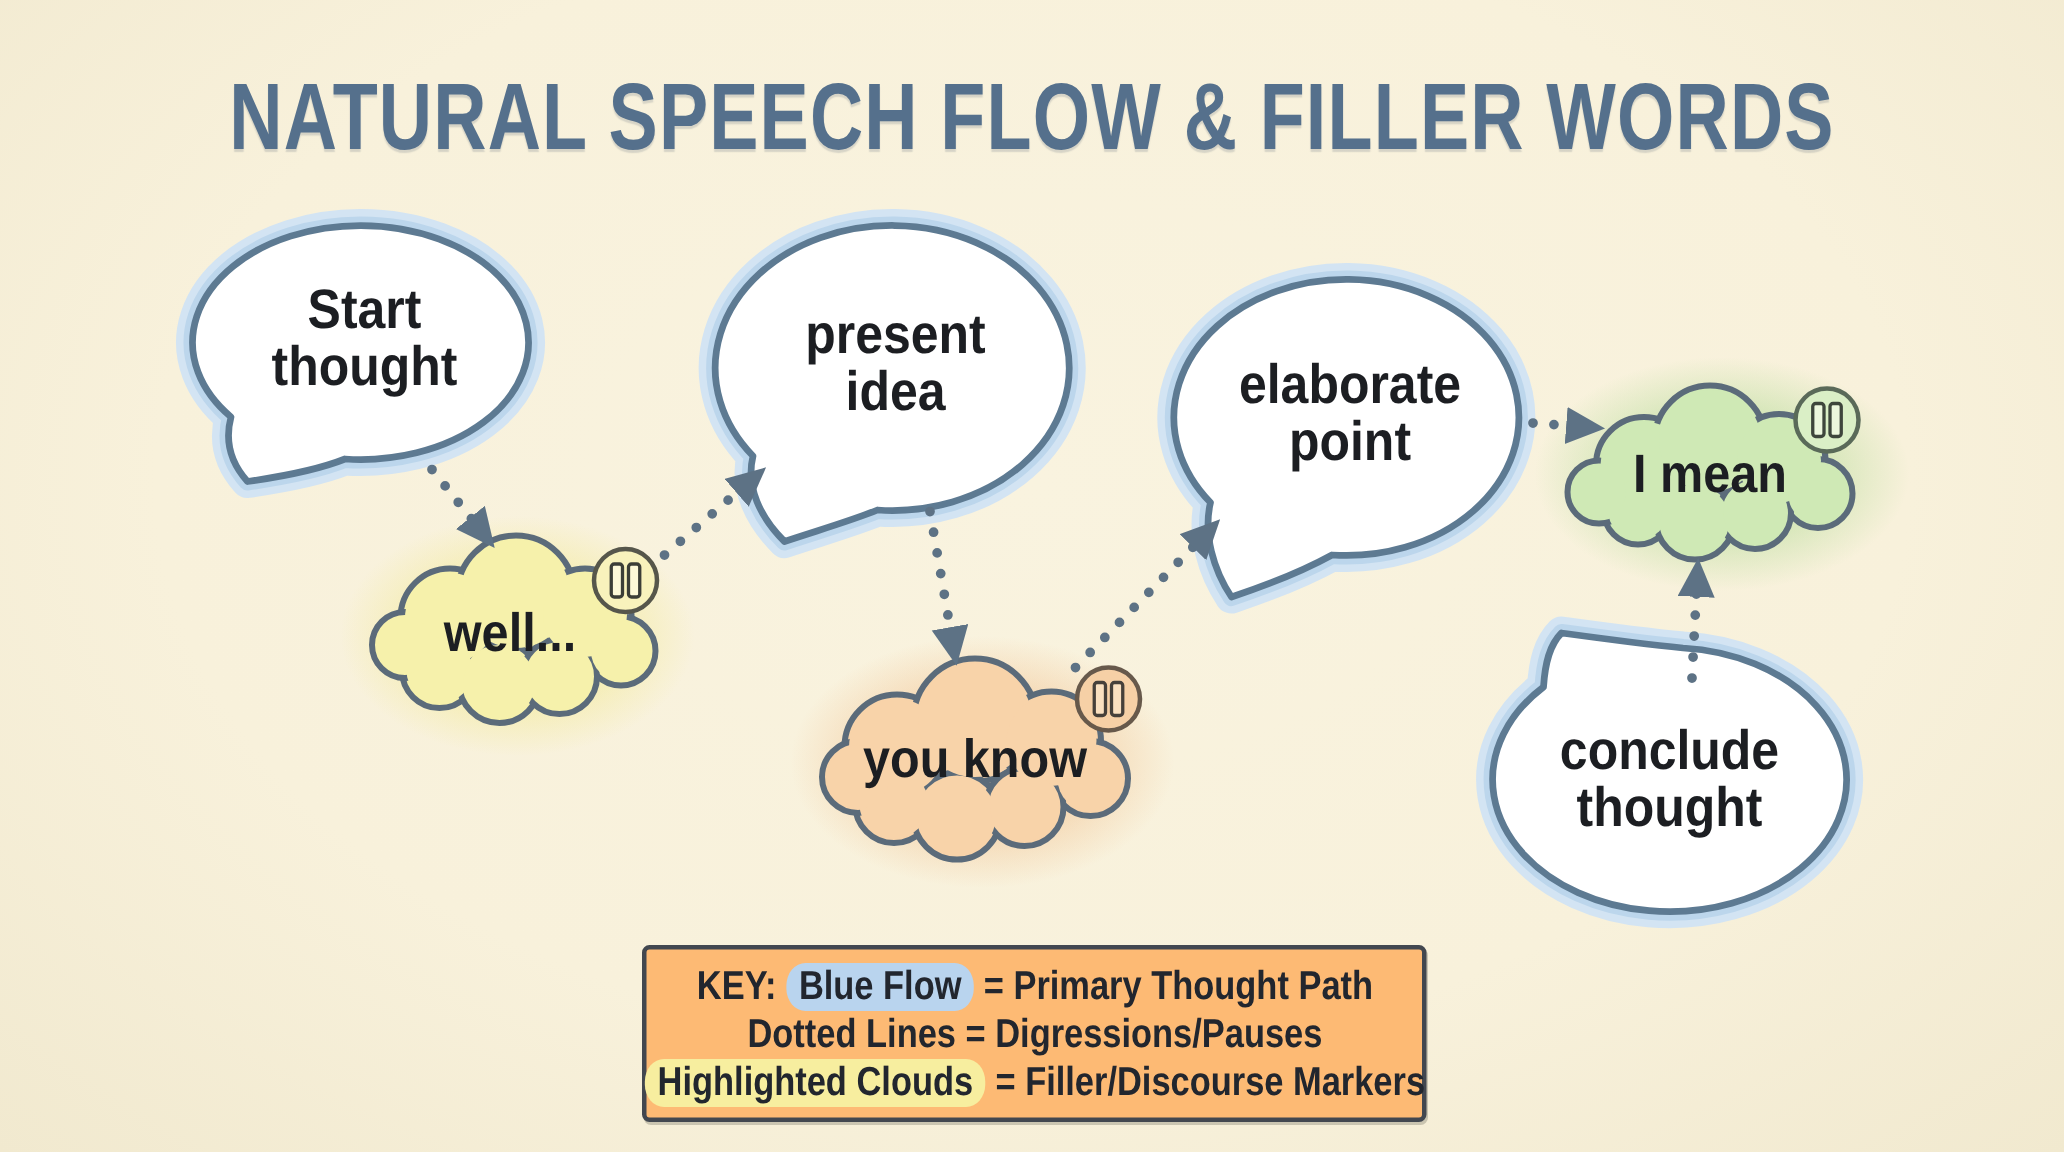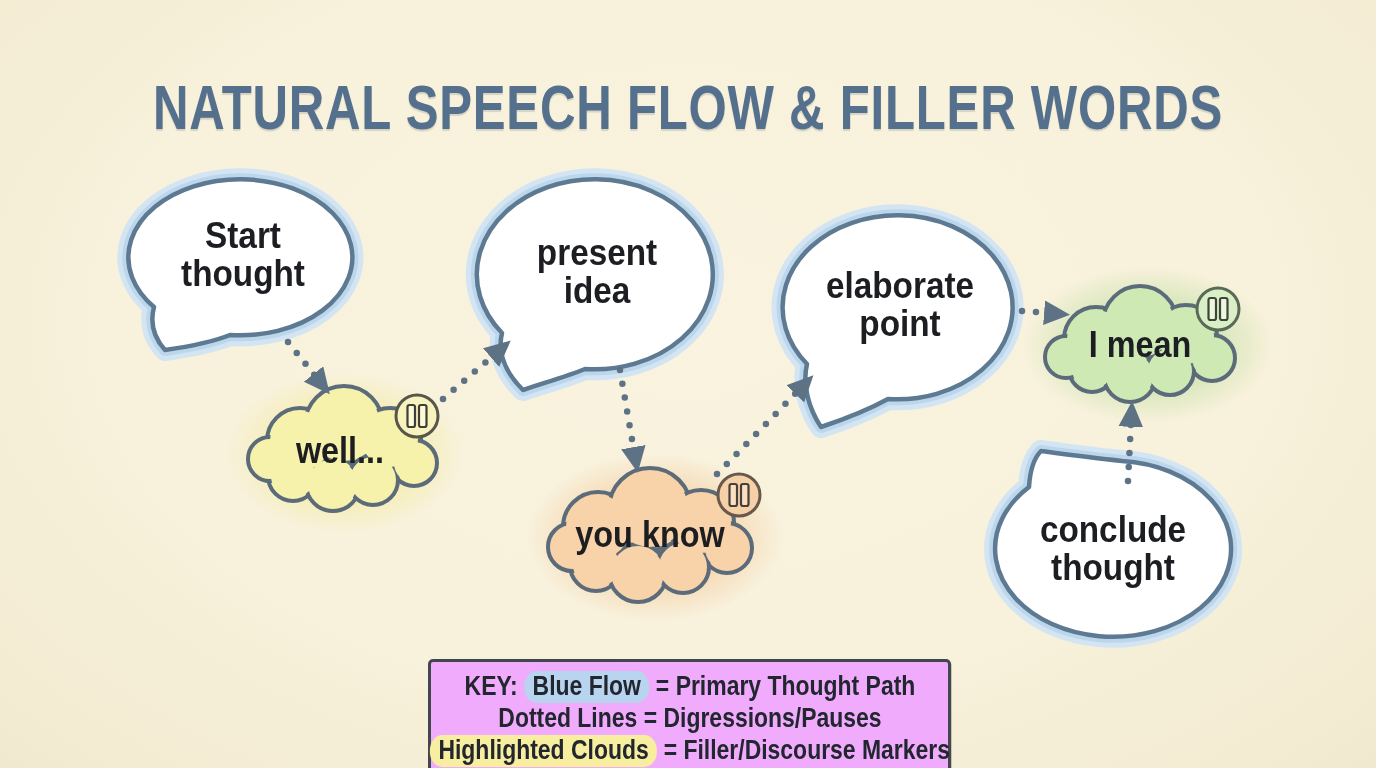--- a/index.html
+++ b/index.html
@@ -1,38 +1,38 @@
 <!DOCTYPE html>
 <html><head>
 <meta charset="utf-8">
 <style>
   html,body{margin:0;padding:0;}
   body{
     width:1376px;height:768px;overflow:hidden;position:relative;
     background:radial-gradient(ellipse at 50% 42%, #f9f3df 0%, #f8f1db 60%, #f1e9cf 100%);
     font-family:"Liberation Sans", sans-serif;
   }
-  .stage{position:absolute;inset:0;margin-top:29px;}
+  .stage{position:absolute;inset:0;}
   svg.diagram{position:absolute;left:0;top:0;}
   .label{
     position:absolute;color:#1c1e22;font-weight:700;text-align:center;
     line-height:1.04;white-space:nowrap;
     transform:translate(-50%,-50%) scaleX(0.9);
   }
   .bubble-label{font-size:37px;}
   .cloud-label{font-size:36px;}
   .title{
     position:absolute;left:50%;top:42px;transform:translateX(-50%) scaleX(0.78);
     transform-origin:center;font-size:63px;font-weight:700;color:#55708c;
     letter-spacing:1px;white-space:nowrap;
     text-shadow:0 2px 1px rgba(60,80,100,0.18);
   }
   .key-box{
     position:absolute;left:428px;top:630px;width:517px;height:112px;
-    background:#f0abfc;border:3px solid #42474f;border-radius:5px;
+    background:#fdba74;border:3px solid #42474f;border-radius:5px;
     box-shadow:1px 2px 0 rgba(70,70,60,0.25);
     display:flex;flex-direction:column;justify-content:center;align-items:center;
   }
   .key-inner{transform:scaleX(0.85);transform-origin:center;}
   .key-line{
     font-size:27px;font-weight:700;color:#22262e;text-align:center;
     line-height:32px;white-space:nowrap;
   }
   .pill{border-radius:15px;padding:0px 10px 2px 10px;}
   .pill-blue{background:#b9d4ee;}

